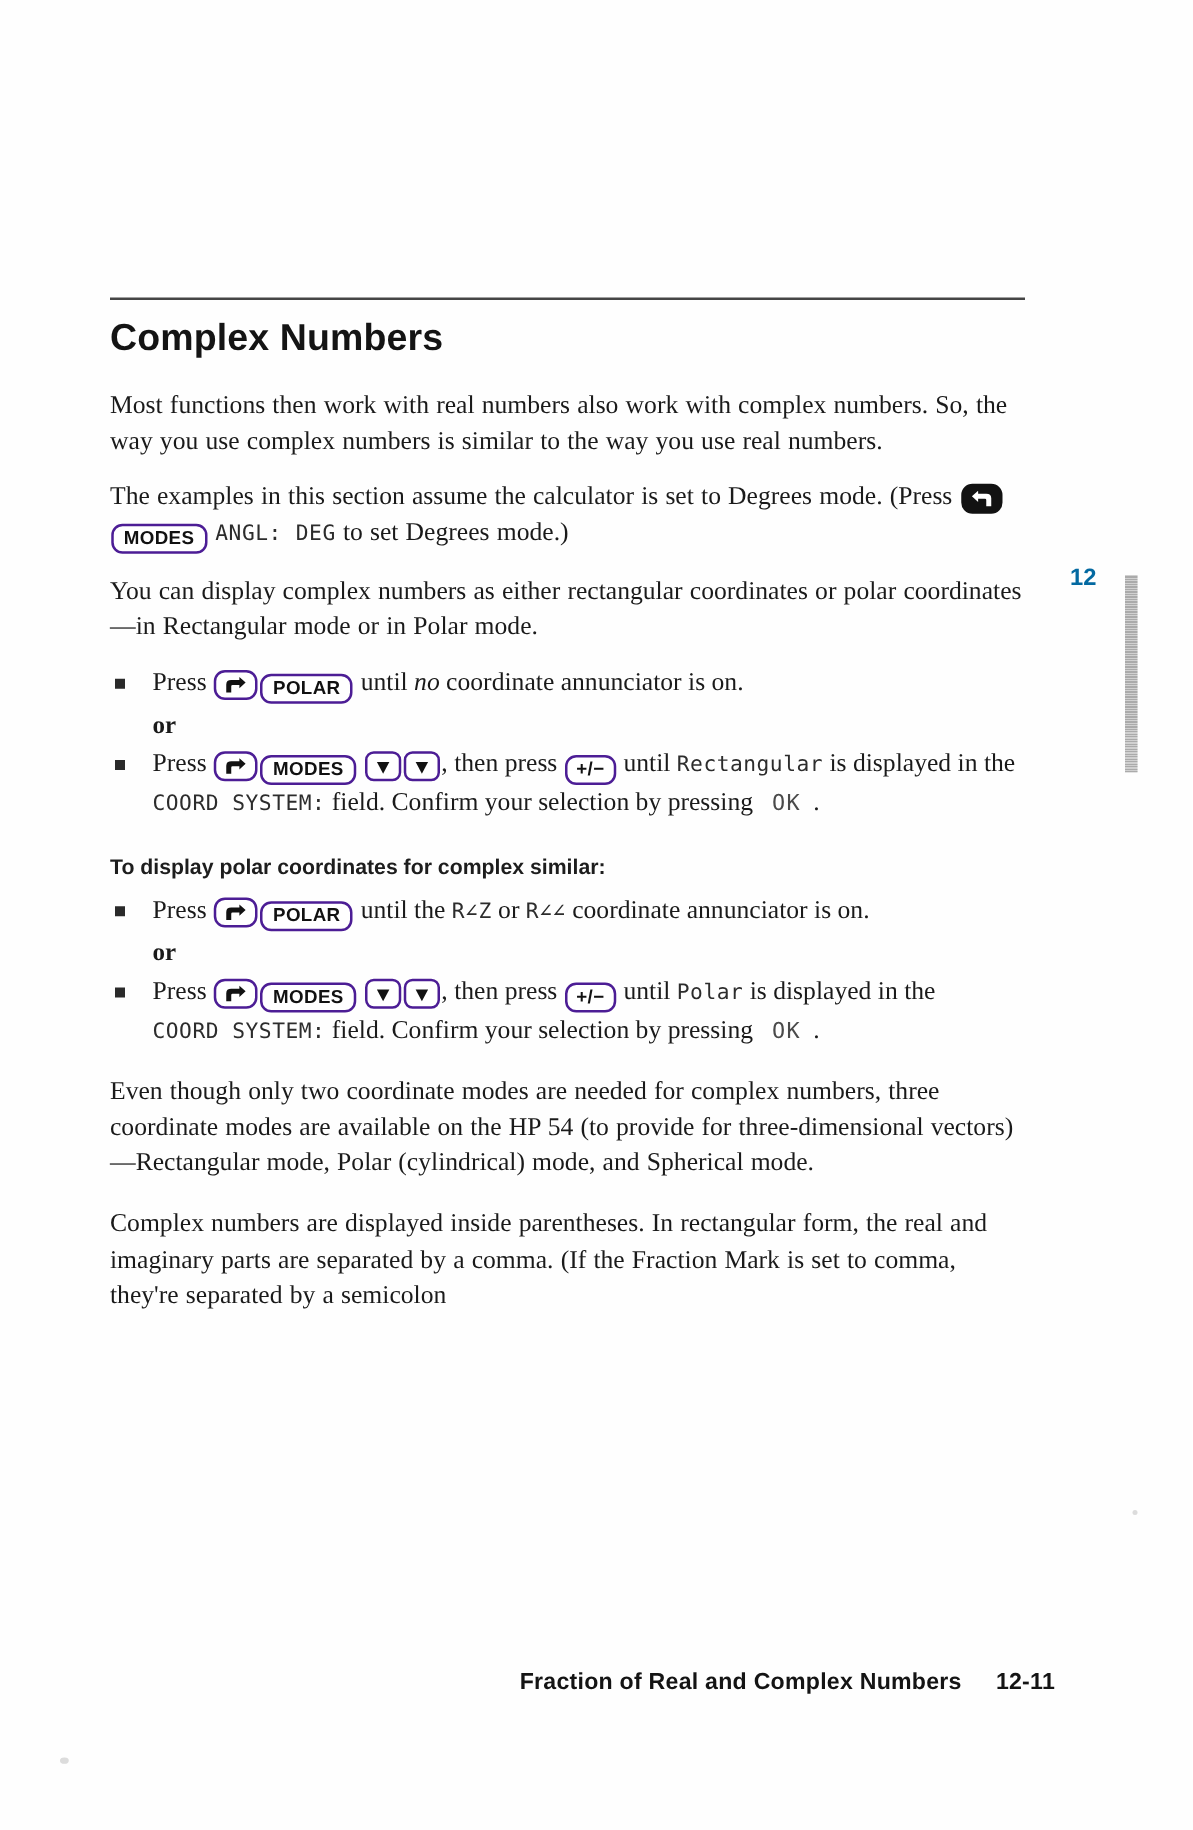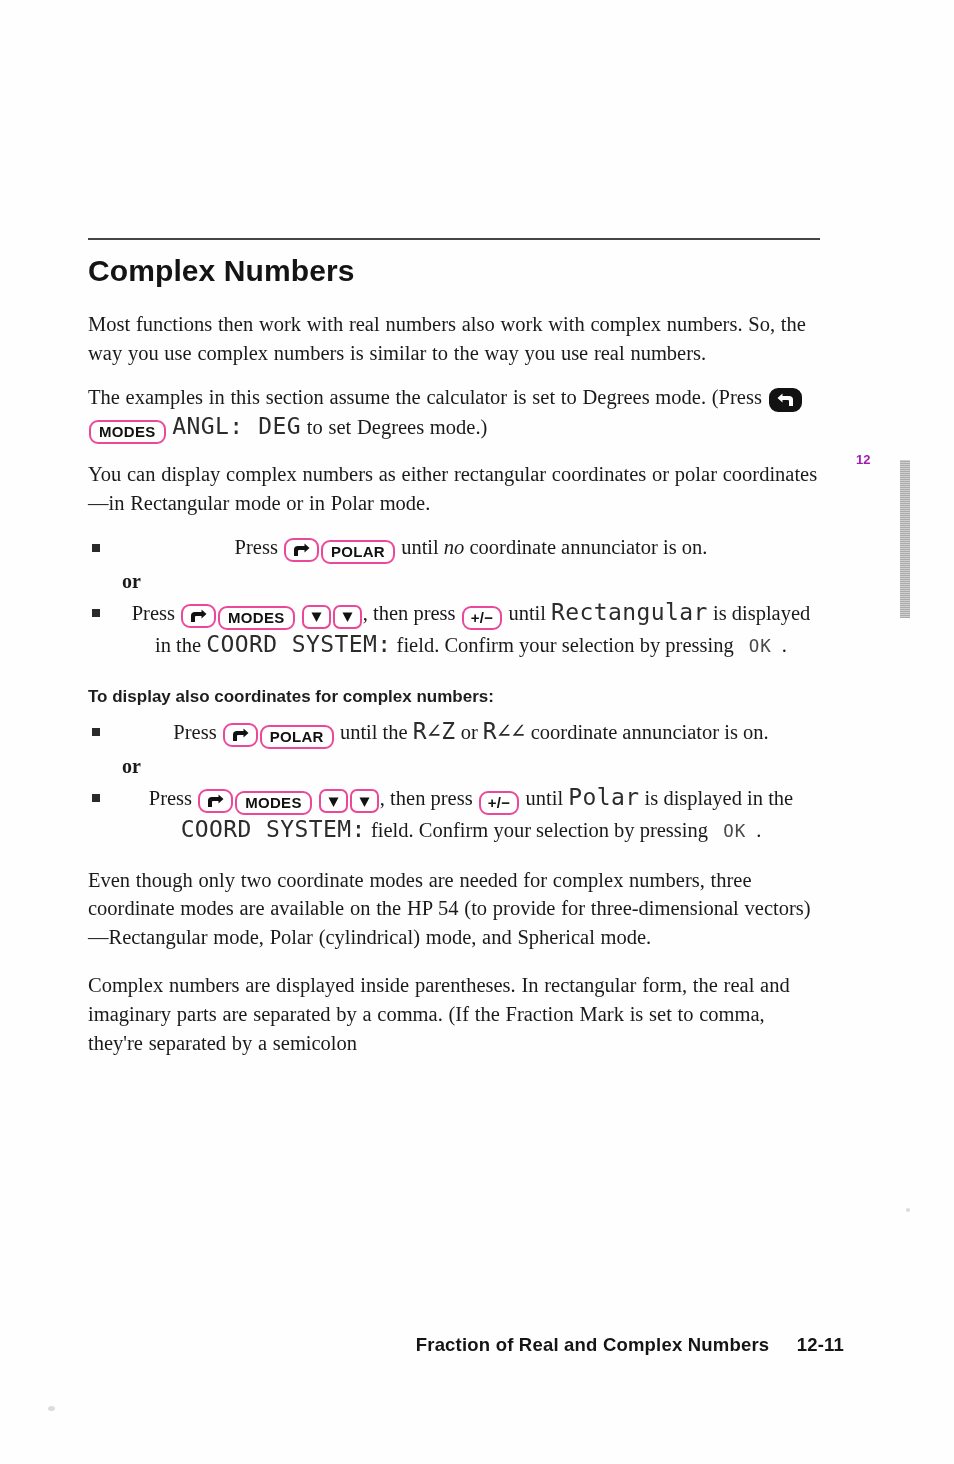--- a/index.html
+++ b/index.html
@@ -79,21 +79,20 @@
     font-family: "Liberation Serif", "DejaVu Serif", serif;
     font-weight: bold;
     font-size: 20px;
   }
 
   
   ul.steps {
     list-style: none;
     margin: 0 0 4px 0;
     padding: 0;
-    text-align: center;
   }
   ul.steps > li {
     position: relative;
     padding-left: 34px;
     font-size: 20.5px;
     line-height: 28.6px;
     margin-bottom: 2px;
   }
   ul.steps > li .sq-bullet {
     position: absolute;
@@ -106,21 +105,21 @@
   .or-line {
     padding-left: 34px;
     margin: 0 0 2px 0;
     line-height: 26px;
   }
 
   
   .key {
     display: inline-block;
     vertical-align: -3px;
-    border: 2px solid #ec4899;
+    border: 2px solid #4c1d95;
     border-radius: 9px;
     padding: 0 7px;
     margin: 0 1px;
     font-family: "Liberation Sans", "DejaVu Sans", sans-serif;
     font-weight: bold;
     font-size: 15px;
     line-height: 20px;
     height: 20px;
     letter-spacing: 0.3px;
     white-space: nowrap;
@@ -148,21 +147,21 @@
   .key svg { display: block; }
   .key .glyph-wrap {
     display: inline-flex;
     align-items: center;
     height: 20px;
   }
 
   
   .lcd {
     font-family: "DejaVu Sans Mono", "Liberation Mono", monospace;
-    font-size: 23px;
+    font-size: 17px;
     letter-spacing: 0.4px;
     color: #2c2c2c;
     white-space: nowrap;
   }
   
   .menu-label {
     font-family: "DejaVu Sans Mono", "Liberation Mono", monospace;
     font-size: 17.5px;
     letter-spacing: 1px;
     color: #4a4a4a;
@@ -177,22 +176,22 @@
     top: 452px;
     width: 80px;
     height: 170px;
   }
   .thumb-tab .tab-number {
     position: absolute;
     left: 0;
     top: 0;
     font-family: "Liberation Sans", "DejaVu Sans", sans-serif;
     font-weight: bold;
-    font-size: 13px;
-    color: #a21caf;
+    font-size: 19px;
+    color: #0369a1;
   }
   .thumb-tab .tab-bar {
     position: absolute;
     left: 44px;
     top: 8px;
     width: 10px;
     height: 158px;
     background:
       repeating-linear-gradient(
         0deg,
@@ -306,21 +305,21 @@
         <span class="key">+/−</span>
         <span>until</span>
         <span class="lcd">Rectangular</span>
         <span>is displayed in the</span>
         <span class="lcd">COORD SYSTEM:</span>
         <span>field. Confirm your selection by pressing</span>
         <span class="menu-label">OK</span><span>.</span>
       </li>
     </ul>
 
-    <h3 class="subsection-title">To display also coordinates for complex numbers:</h3>
+    <h3 class="subsection-title">To display polar coordinates for complex similar:</h3>
 
     <ul class="steps">
       <li>
         <span class="sq-bullet"></span>
         <span>Press</span>
         <span class="key"><span class="glyph-wrap">
               <svg width="17" height="14" viewBox="0 0 17 14">
                 <path d="M1 13 L1 6.5 Q1 3 5 3 L11.5 3 L11.5 0.5 L16.5 5 L11.5 9.5 L11.5 7 L6 7 Q5 7 5 8 L5 13 Z" fill="#121212"></path>
               </svg>
             </span></span><span class="key key-wide">POLAR</span>

